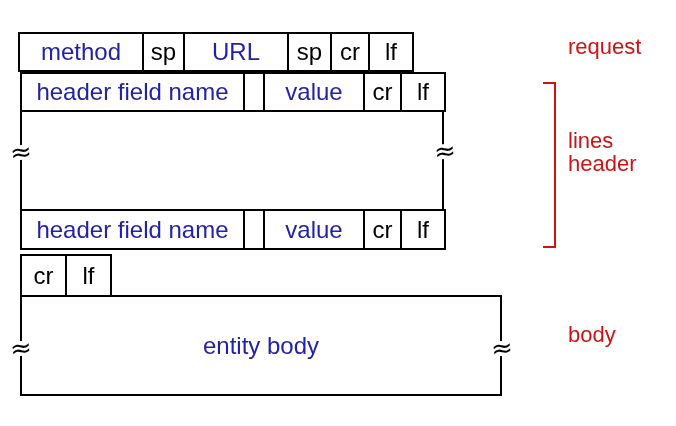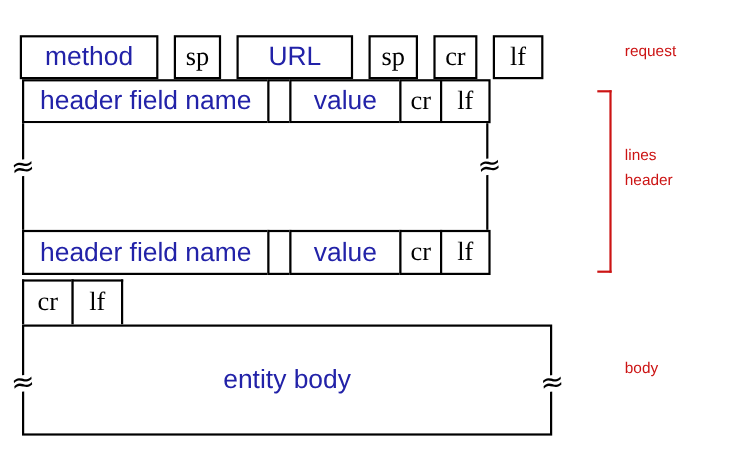--- a/index.html
+++ b/index.html
@@ -21,21 +21,21 @@
   .cell{
     box-sizing:border-box;
     border:2px solid var(--border);
     background:#fff;
     display:flex;align-items:center;justify-content:center;
     font-size:24px;
     white-space:nowrap;
   }
   .cell + .cell{margin-left:-2px;}
   .blue{color:var(--field);}
-  .black{color:var(--literal);font-family:Liberation Serif, serif;}
+  .black{color:var(--literal);}
   .no-bottom{border-bottom:none;}
   .gapbox{
     position:absolute;
     box-sizing:border-box;
     border-left:2px solid var(--border);
     border-right:2px solid var(--border);
     background:#fff;
   }
   .entitybox{
     position:absolute;
@@ -57,30 +57,30 @@
   .bracket{
     position:absolute;
     box-sizing:border-box;
     border-top:2px solid var(--annotation);
     border-right:2px solid var(--annotation);
     border-bottom:2px solid var(--annotation);
   }
   .annot{
     position:absolute;
     color:var(--annotation);
-    font-size:14px;line-height:23px;
+    font-size:22px;line-height:23px;
     white-space:nowrap;
   }
 </style>
 </head>
 <body>
 
 <div class="canvas">
 
-  <div class="row" style="left:18px;top:32px;height:40px;gap:16px;">
+  <div class="row" style="left:18px;top:32px;height:40px;">
     <div class="cell blue" style="width:126px">method</div>
     <div class="cell black" style="width:43px">sp</div>
     <div class="cell blue" style="width:106px">URL</div>
     <div class="cell black" style="width:45px">sp</div>
     <div class="cell black" style="width:40px">cr</div>
     <div class="cell black" style="width:46px">lf</div>
   </div>
 
   <div class="row" style="left:20px;top:72px;height:40px;">
     <div class="cell blue" style="width:225px">header field name</div>

